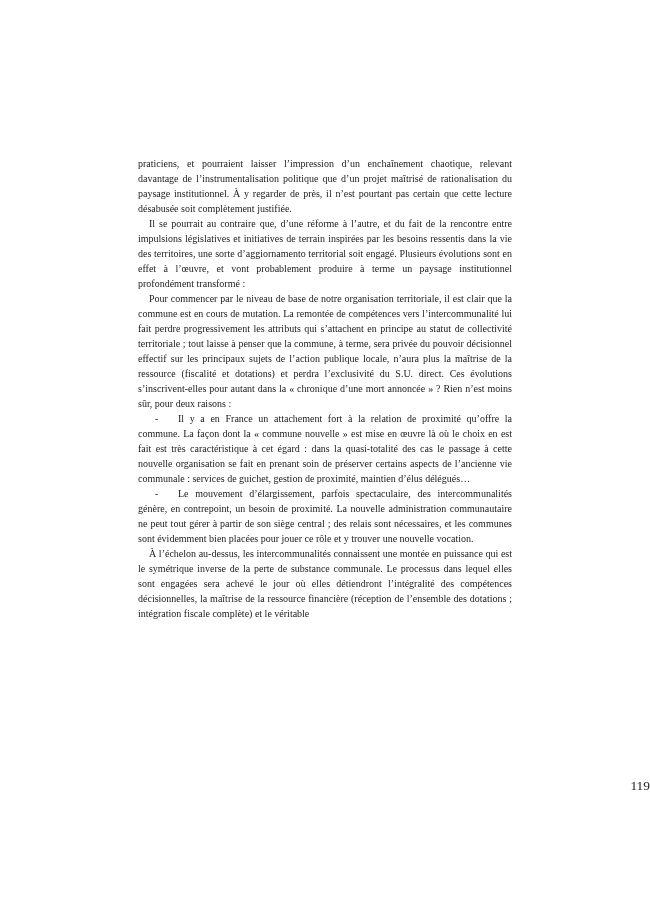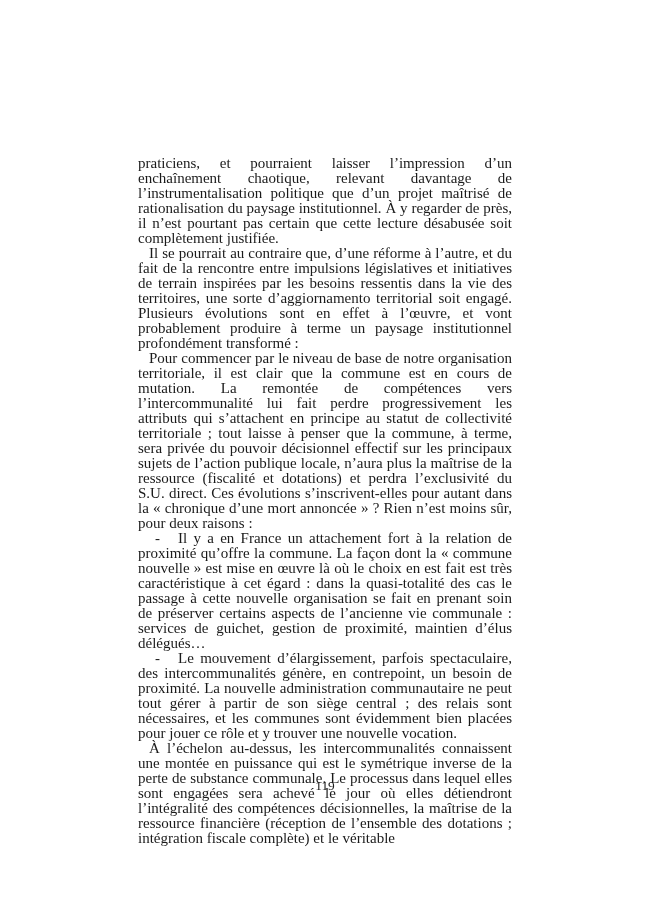--- a/index.html
+++ b/index.html
@@ -20,21 +20,21 @@
       width: 650px;
       height: 920px;
       background: #ffffff;
     }
     .text-block {
       position: absolute;
       left: 138px;
       top: 156px;
       width: 374px;
       font-family: "Liberation Serif", "DejaVu Serif", serif;
-      font-size: 15px;
+      font-size: 10px;
       line-height: 15px;
       color: #1a1a1a;
       text-align: justify;
       hyphens: none;
     }
     .text-block p {
       margin: 0;
       padding: 0;
     }
     .para-cont {
@@ -51,21 +51,21 @@
       width: 40px;
       padding-left: 17px;
       box-sizing: border-box;
       text-indent: 0;
     }
     .page-number {
       position: absolute;
       left: 0;
       width: 650px;
       top: 778px;
-      text-align: center;
+      text-align: right;
       font-family: "Liberation Serif", "DejaVu Serif", serif;
       font-size: 13.4px;
       line-height: 15px;
       color: #1a1a1a;
     }
   </style>
 </head>
 <body>
 
 <div class="page">

